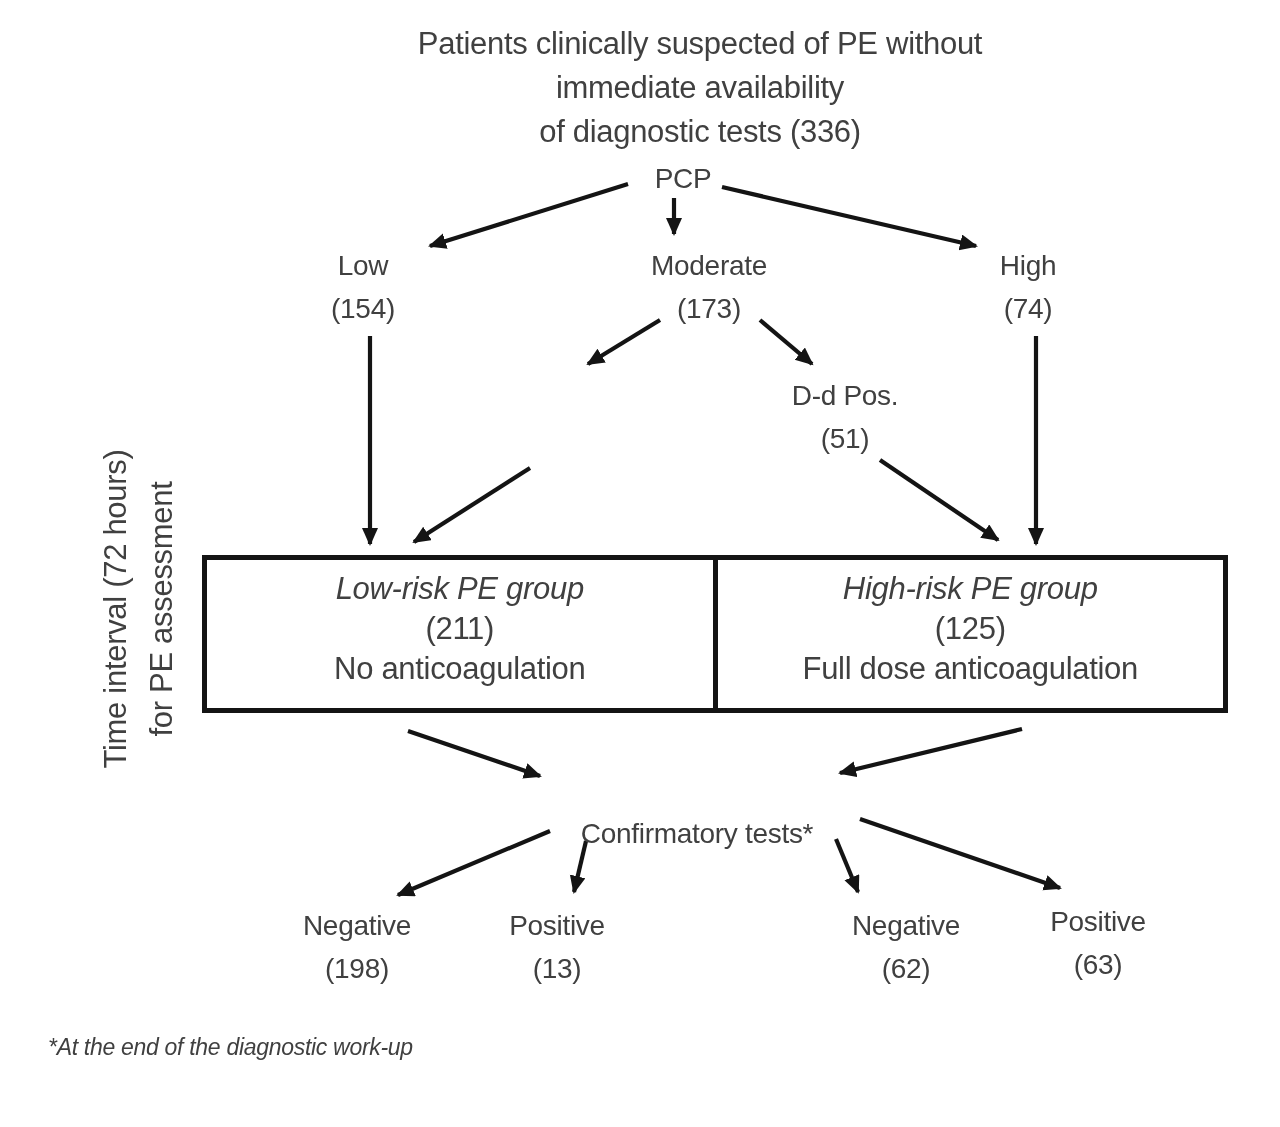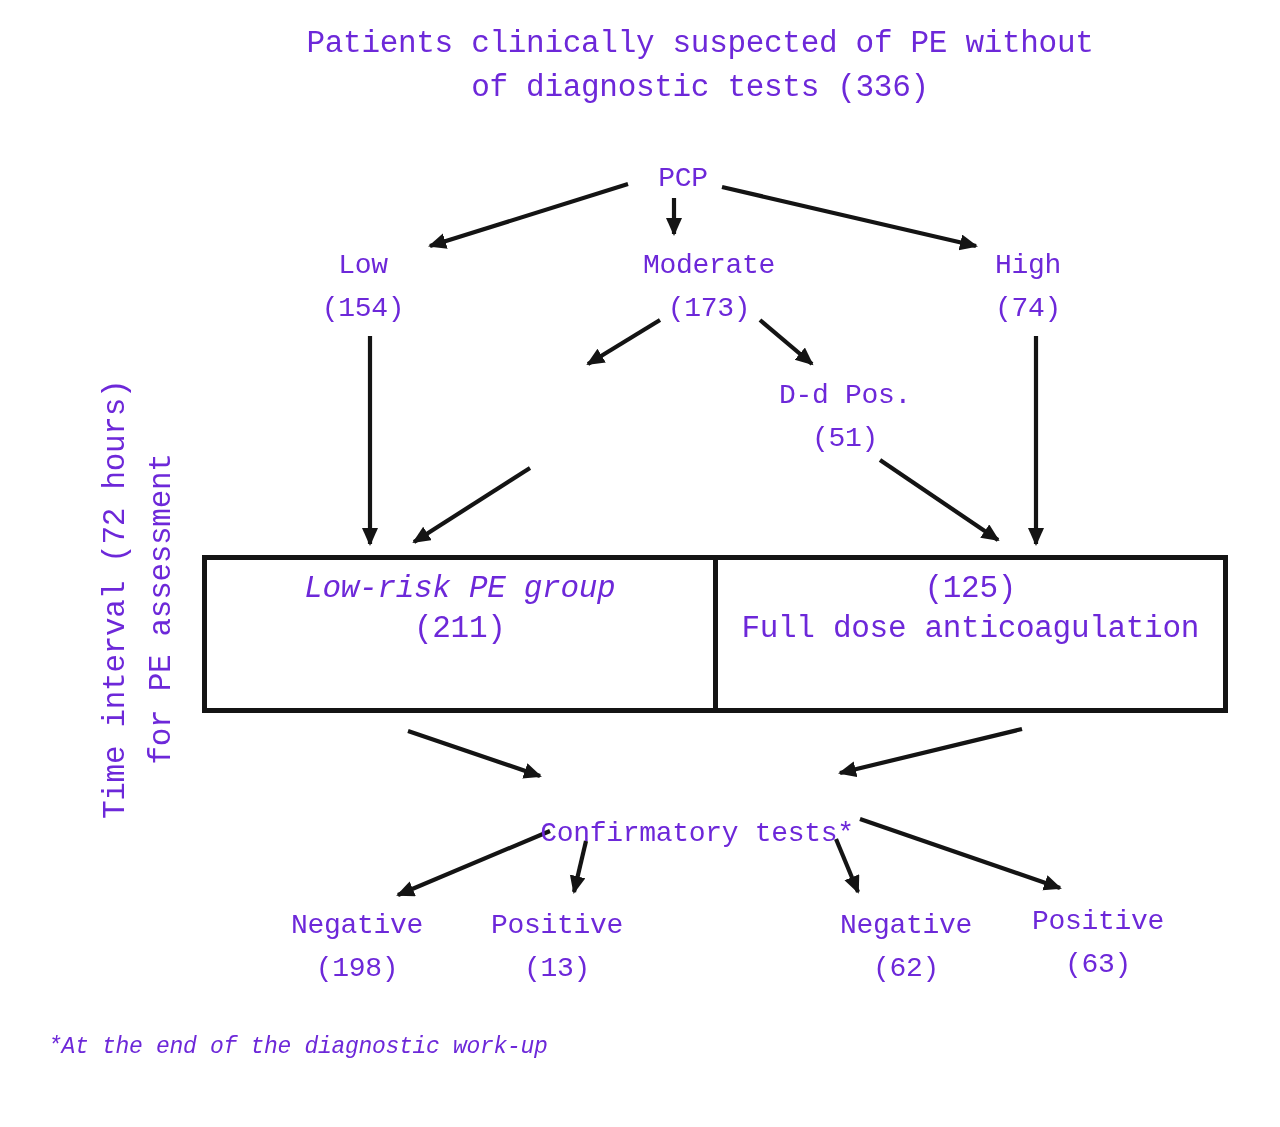--- a/index.html
+++ b/index.html
@@ -1,18 +1,18 @@
 <!DOCTYPE html>
 <html><head>
 <meta charset="utf-8">
 <style>
   html,body { margin:0; padding:0; background:#fff; }
   .canvas {
     position:relative; width:1260px; height:1127px; background:#ffffff;
-    font-family:Liberation Mono, monospace; color:#6d28d9;
+    font-family:Liberation Sans, sans-serif; color:#404040;
     letter-spacing:-0.3px; overflow:hidden;
   }
   .abs { position:absolute; }
   .ctr { transform:translateX(-50%); text-align:center; }
   .t31 { font-size:28px; line-height:43px; }
   .title { font-size:31px; line-height:44px; white-space:nowrap; }
   .node div { white-space:nowrap; }
   .arrows { position:absolute; left:0; top:0; pointer-events:none; }
   .arrows line { stroke:#141414; stroke-width:4.2; }
   .riskbox {
@@ -52,20 +52,21 @@
     <line x1="408" y1="731" x2="540" y2="776" marker-end="url(#ah)"></line>
     <line x1="1022" y1="729" x2="840" y2="773" marker-end="url(#ah)"></line>
     <line x1="550" y1="831" x2="398" y2="895" marker-end="url(#ah)"></line>
     <line x1="586" y1="841" x2="574" y2="892" marker-end="url(#ah)"></line>
     <line x1="836" y1="839" x2="858" y2="892" marker-end="url(#ah)"></line>
     <line x1="860" y1="819" x2="1060" y2="888" marker-end="url(#ah)"></line>
   </svg>
 
   <div class="abs ctr title" style="left:700px; top:22px;">
     <div>Patients clinically suspected of PE without</div>
+    <div>immediate availability</div>
     <div>of diagnostic tests (336)</div>
   </div>
 
   <div class="abs ctr t31" style="left:683px; top:157px;">PCP</div>
 
   <div class="abs ctr t31 node" style="left:363px; top:244px;">
     <div>Low</div>
     <div>(154)</div>
   </div>
   <div class="abs ctr t31 node" style="left:709px; top:244px;">
@@ -79,22 +80,24 @@
 
   <div class="abs ctr t31 node" style="left:845px; top:374px;">
     <div>D-d Pos.</div>
     <div>(51)</div>
   </div>
 
   <div class="riskbox">
     <div class="cell cell-left">
       <div class="gtitle">Low-risk PE group</div>
       <div>(211)</div>
+      <div>No anticoagulation</div>
     </div>
     <div class="cell">
+      <div class="gtitle">High-risk PE group</div>
       <div>(125)</div>
       <div>Full dose anticoagulation</div>
     </div>
   </div>
 
   <div class="sidelabel">
     <div>Time interval (72 hours)</div>
     <div>for PE assessment</div>
   </div>
 

